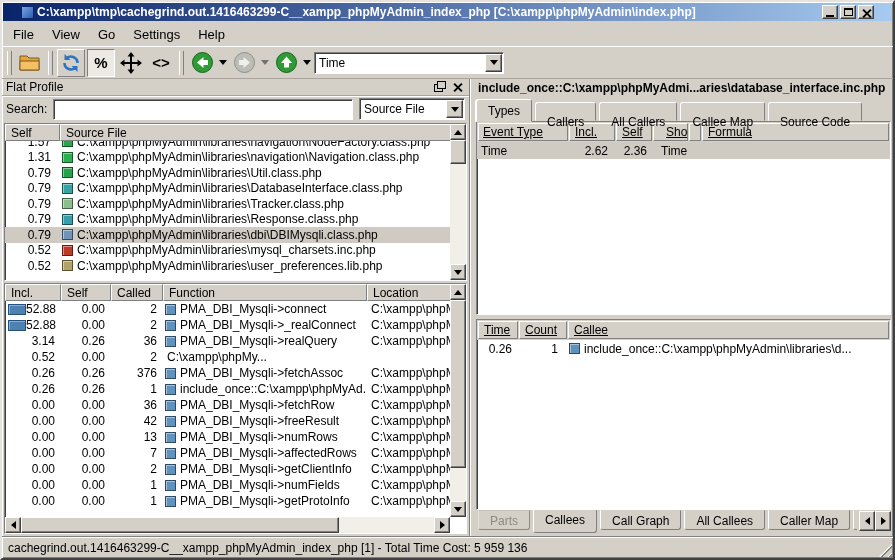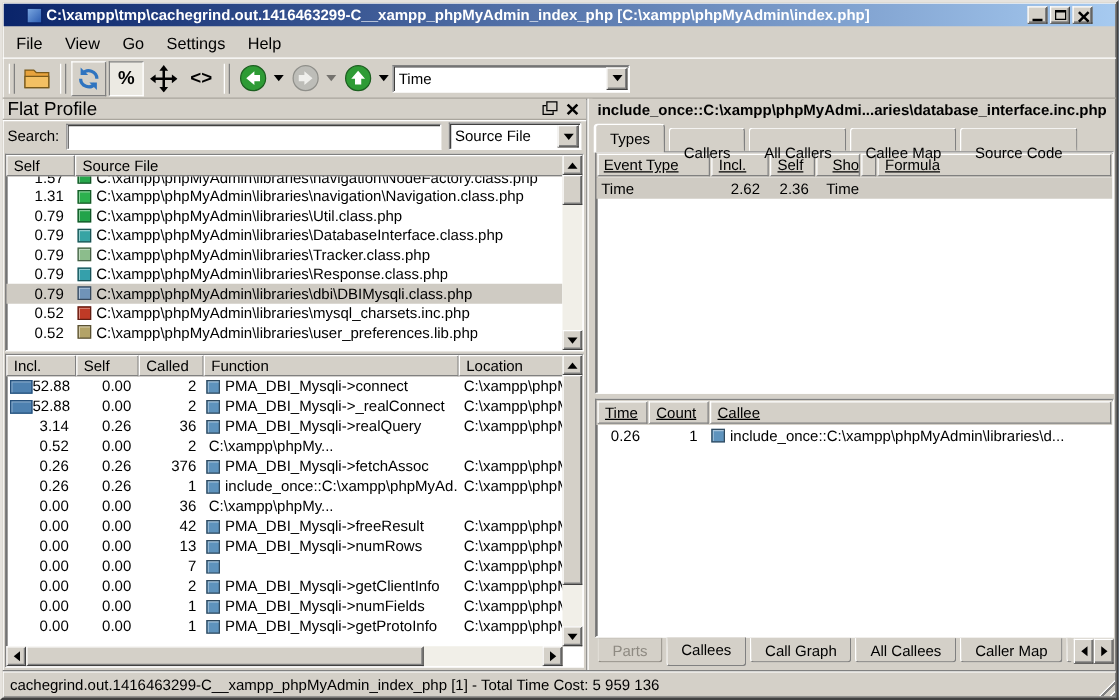--- a/index.html
+++ b/index.html
@@ -60,21 +60,21 @@
 
   
   .main { flex:1; display:flex; min-height:0; }
   .left { width:468px; flex:none; display:flex; flex-direction:column; border-right:1px solid #808080; }
   .vsplit { width:4px; flex:none; background:#d4d0c8; border-left:1px solid #fff; }
   .right { flex:1; display:flex; flex-direction:column; min-width:0; }
 
   
   .dock-head { height:17px; flex:none; display:flex; align-items:center; padding:0 4px;
     border-bottom:1px solid #a9a59d; box-shadow: 0 1px 0 #fff; }
-  .dock-title { flex:1; font-size:15px; }
+  .dock-title { flex:1; font-size:12px; }
   .dock-ic { width:14px; height:12px; margin-left:4px; position:relative; }
   .ic-float::before { content:""; position:absolute; left:1px; top:3px; width:7px; height:6px; border:1px solid #000; }
   .ic-float::after { content:""; position:absolute; left:4px; top:0px; width:7px; height:6px; border:1px solid #000; background:#d4d0c8; }
   .ic-x::before,.ic-x::after { content:""; position:absolute; left:6px; top:1px; width:2px; height:11px; background:#000; }
   .ic-x::before { transform:rotate(45deg);} .ic-x::after { transform:rotate(-45deg);}
 
   .search-row { height:26px; flex:none; display:flex; align-items:center; padding:2px 4px; gap:6px; }
   .search-label { flex:none; }
   .search-input { flex:1; height:21px; border:1px solid; border-color:#808080 #fff #fff #808080;
     box-shadow: inset 1px 1px 0 #404040; background:#fff; padding:2px 4px; font:12px "Liberation Sans",sans-serif; outline:none; }
@@ -436,20 +436,24 @@
                 <span>include_once::C:\xampp\phpMyAd...</span>
               </span>
               <span class="qc-loc">C:\xampp\phpMy...</span>
             </div>
             <div class="lrow">
               <span class="qc-incl">
                 <span class="num">0.00</span>
               </span>
               <span class="qc-self">0.00</span>
               <span class="qc-called">36</span>
+              <span class="qc-func">
+                <span class="sq blue"></span>
+                <span>PMA_DBI_Mysqli-&gt;fetchRow</span>
+              </span>
               <span class="qc-loc">C:\xampp\phpMy...</span>
             </div>
             <div class="lrow">
               <span class="qc-incl">
                 <span class="num">0.00</span>
               </span>
               <span class="qc-self">0.00</span>
               <span class="qc-called">42</span>
               <span class="qc-func">
                 <span class="sq blue"></span>
@@ -470,20 +474,21 @@
               <span class="qc-loc">C:\xampp\phpMy...</span>
             </div>
             <div class="lrow">
               <span class="qc-incl">
                 <span class="num">0.00</span>
               </span>
               <span class="qc-self">0.00</span>
               <span class="qc-called">7</span>
               <span class="qc-func">
                 <span class="sq blue"></span>
+                <span>PMA_DBI_Mysqli-&gt;affectedRows</span>
               </span>
               <span class="qc-loc">C:\xampp\phpMy...</span>
             </div>
             <div class="lrow">
               <span class="qc-incl">
                 <span class="num">0.00</span>
               </span>
               <span class="qc-self">0.00</span>
               <span class="qc-called">2</span>
               <span class="qc-func">

